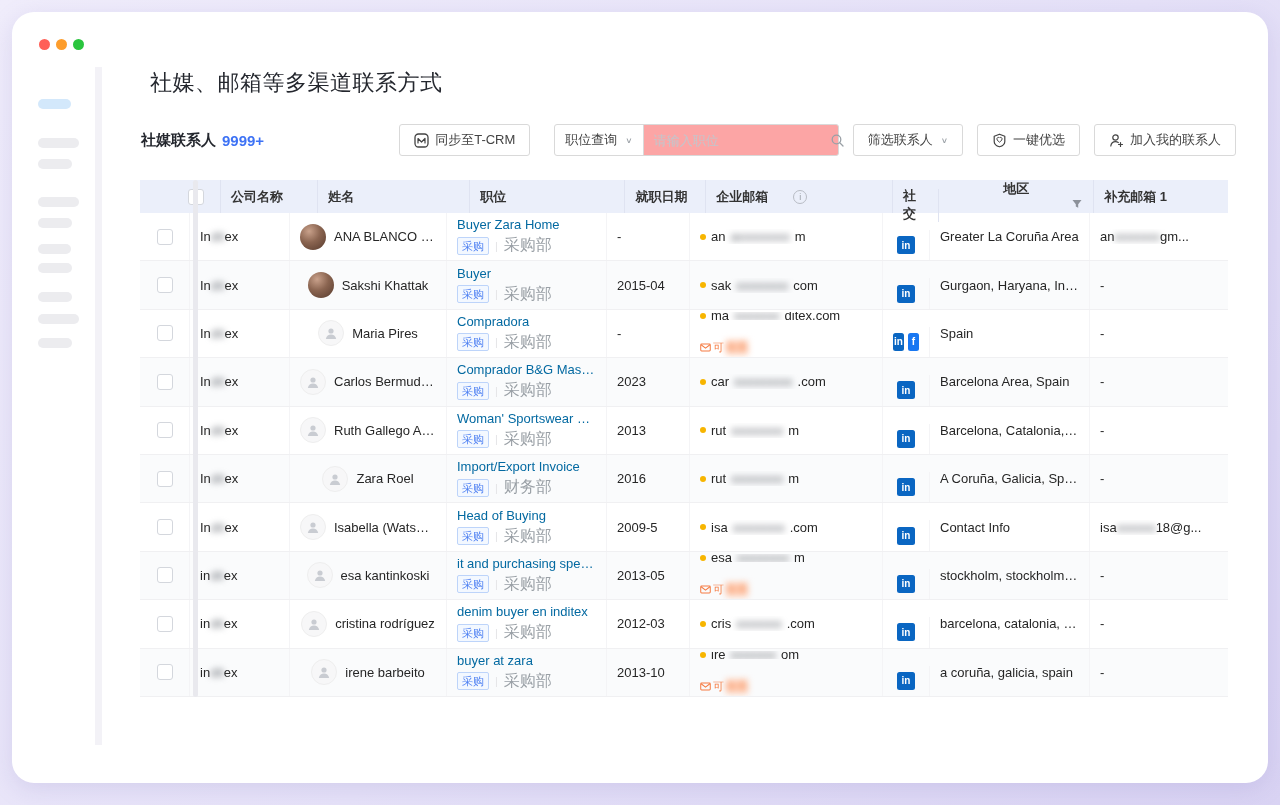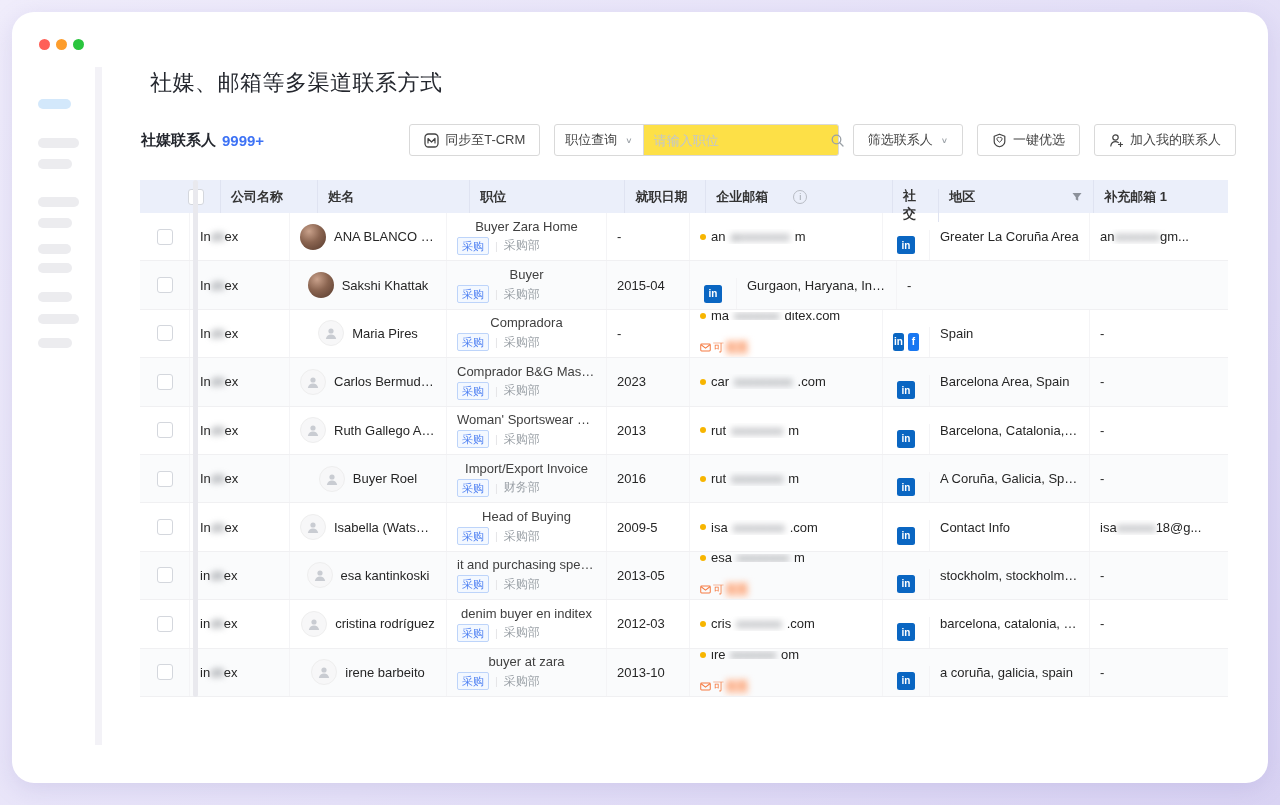--- a/index.html
+++ b/index.html
@@ -28,29 +28,29 @@
   .section-label { font-size:15px; font-weight:700; color:#24272e; }
   .section-count { font-size:15px; font-weight:600; color:#3d72f5; margin-left:6px; }
   .toolbar { margin-left:auto; display:flex; align-items:center; gap:14px; }
   .btn {
     height:32px; display:flex; align-items:center; gap:6px; padding:0 14px;
     border:1px solid #d9d9d9; border-radius:3px; background:#fff;
     font-size:13px; color:#434343; cursor:pointer; white-space:nowrap;
   }
   .btn svg { flex:0 0 auto; }
   .caret { font-size:10px; color:#9aa0a6; margin-left:2px; transform:scaleY(.8); }
-  .query-group { display:flex; }
+  .query-group { display:flex;margin-left:10px; }
   .select-box {
     height:32px; display:flex; align-items:center; gap:6px; padding:0 10px;
     border:1px solid #d9d9d9; border-radius:3px 0 0 3px; background:#fff;
     font-size:13px; color:#434343; cursor:pointer; white-space:nowrap;
   }
   .search-box {
     height:32px; width:196px; margin-left:-1px; display:flex; align-items:center;
-    border:1px solid #d9d9d9; border-radius:0 3px 3px 0; background:#fde047; padding:11px 10px;
+    border:1px solid #d9d9d9; border-radius:0 3px 3px 0; background:#fca5a5; padding:11px 10px;
   }
   .search-box input { flex:1; border:none; outline:none; font-size:13px; color:#434343; font-family:inherit; background:transparent; }
   .search-box input::placeholder { color:#c2c6cc; }
   
   .table { position:absolute; left:128px; top:168px; width:1088px; font-size:13px; color:#262626; }
   .thead { display:flex; height:33px; background:#ebeffa; align-items:center; font-weight:700; color:#333;padding-left:32px; }
   .thead .th { height:100%; display:flex; align-items:center; padding:0 10px; border-right:1px solid #dfe3f1; }
   .thead .th:last-child { border-right:none; }
   .tr { display:flex; height:48.4px; border-bottom:1px solid #f0f0f2; background:#fff; }
   .tr.alt { background:#fafbfc; }
@@ -65,25 +65,25 @@
   .col-social { width:47px; flex-direction:row; align-items:center; gap:4px;margin-top:17px; }
   .col-region { width:160px; }
   .col-extra { width:138px; }
   .checkbox { width:16px; height:16px; border:1px solid #d4d7dd; border-radius:3px; background:#fff; cursor:pointer; }
   .scroll-strip { position:absolute; left:53px; top:0; width:5px; height:517px; background:#e9e9ee; border-radius:3px; }
   .blur { filter:blur(3px); color:#6b6f76; }
   .nm { white-space:nowrap; overflow:hidden; text-overflow:ellipsis; }
   .avatar { width:26px; height:26px; border-radius:50%; flex:0 0 auto; border:1px solid #eee; }
   .avatar.photo { background:radial-gradient(circle at 35% 28%,#c9a18b 0%,#8a6450 45%,#55392c 100%); border:none; }
   .avatar.generic { background:#f7f7f8; display:flex; align-items:center; justify-content:center; }
-  .pos-title { white-space:nowrap; overflow:hidden; text-overflow:ellipsis; color:#404040;text-align:center; }
+  .pos-title { white-space:nowrap; overflow:hidden; text-overflow:ellipsis; color:#0369a1; }
   .pos-meta { display:flex; align-items:center; gap:6px; }
   .tag { font-size:11px; line-height:16px; padding:0 4px; color:#4a7df2; background:#f3f8ff; border:1px solid #bdd4fa; border-radius:2px; }
   .sep { color:#e3e3e6; font-size:11px; }
-  .dept { color:#9aa0a6; font-size:12px; }
+  .dept { color:#9aa0a6; font-size:16px; }
   .email-line { display:flex; align-items:center; gap:5px; white-space:nowrap; overflow:hidden; }
   .dot { width:6px; height:6px; border-radius:50%; background:#f7b500; flex:0 0 auto; }
   .mail-badge { display:flex; align-items:center; gap:2px; font-size:11px; color:#f57b42; }
   .mail-badge .blur { color:#f57b42; background:#ffd9c4; filter:blur(3px); }
   .sn-icon { width:18px; height:18px; border-radius:2.5px; color:#fff; font-size:10px; font-weight:700;
              display:flex; align-items:center; justify-content:center; cursor:pointer; }
   .region-text, .extra-text, .date-text { white-space:nowrap; overflow:hidden; text-overflow:ellipsis; }
   .hdr-icon { margin-left:5px; color:#a9adb5; display:flex; align-items:center; }
   .hdr-icon.right { margin-left:auto; }
   .info-circ { width:14px; height:14px; border:1px solid #b8bcc4; border-radius:50%; font-size:9px; font-weight:400;
@@ -195,21 +195,21 @@
         </div>
       <div class="th col-email" style="flex-direction:row;align-items:center;">
         <span>企业邮箱</span>
         <span class="hdr-icon">
             <span class="info-circ">i</span>
           </span>
       </div>
       <div class="th col-social">
           <span>社交</span>
         </div>
-      <div class="th col-region" style="flex-direction:row;align-items:center;text-align:right;">
+      <div class="th col-region" style="flex-direction:column;align-items:center;text-align:right;">
         <span>地区</span>
         <span class="hdr-icon right">
           <svg width="12" height="12" viewBox="0 0 12 12">
               <path d="M1.5 2h9L7.2 6.3v3.5L4.8 8.6V6.3z" fill="#8c919a"></path>
             </svg>
         </span>
       </div>
       <div class="th col-extra">
           <span>补充邮箱 1</span>
         </div>
@@ -270,20 +270,28 @@
             <div class="pos-title">Buyer</div>
             <div class="pos-meta">
               <span class="tag">采购</span>
               <span class="sep">|</span>
               <span class="dept">采购部</span>
             </div>
           </div>
           <div class="td col-date">
             <span class="date-text">2015-04</span>
           </div>
+          <div class="td col-email">
+            <div class="email-line">
+              <span class="dot"></span>
+              <span>sak</span>
+              <span class="blur">xxxxxxxx</span>
+              <span>com</span>
+            </div>
+          </div>
           <div class="td col-social">
             <span class="sn-icon" style="background:#0a66c2">in</span>
           </div>
           <div class="td col-region">
             <span class="region-text">Gurgaon, Haryana, India</span>
           </div>
           <div class="td col-extra">
             <span class="extra-text">-</span>
           </div>
         </div>
@@ -438,21 +446,21 @@
           <div class="td col-company">
             <span>In<span class="blur">dit</span>ex</span>
           </div>
           <div class="td col-name">
             <span class="avatar generic">
               <svg width="14" height="14" viewBox="0 0 14 14">
                 <circle cx="7" cy="5" r="2.6" fill="#c9ccd2"></circle>
                 <path d="M1.8 13c.6-3 2.8-4.4 5.2-4.4s4.6 1.4 5.2 4.4z" fill="#c9ccd2"></path>
               </svg>
             </span>
-            <span class="nm">Buyer Roel</span>
+            <span class="nm">Zara Roel</span>
           </div>
           <div class="td col-pos">
             <div class="pos-title">Import/Export Invoice</div>
             <div class="pos-meta">
               <span class="tag">采购</span>
               <span class="sep">|</span>
               <span class="dept">财务部</span>
             </div>
           </div>
           <div class="td col-date">

